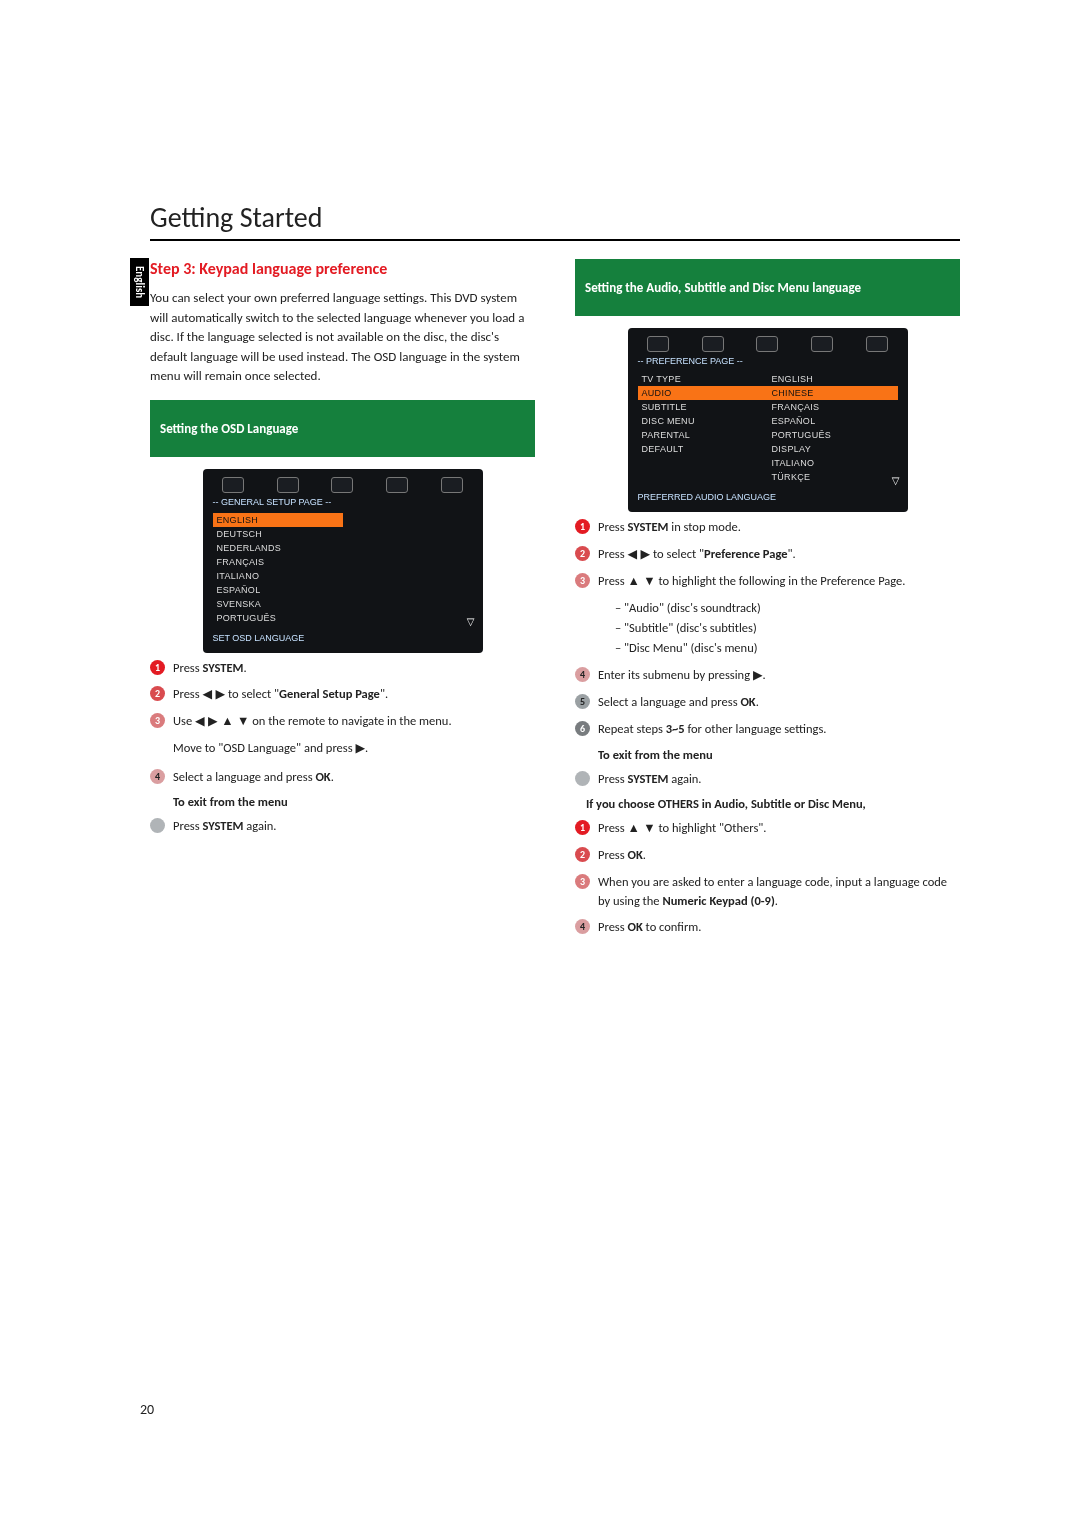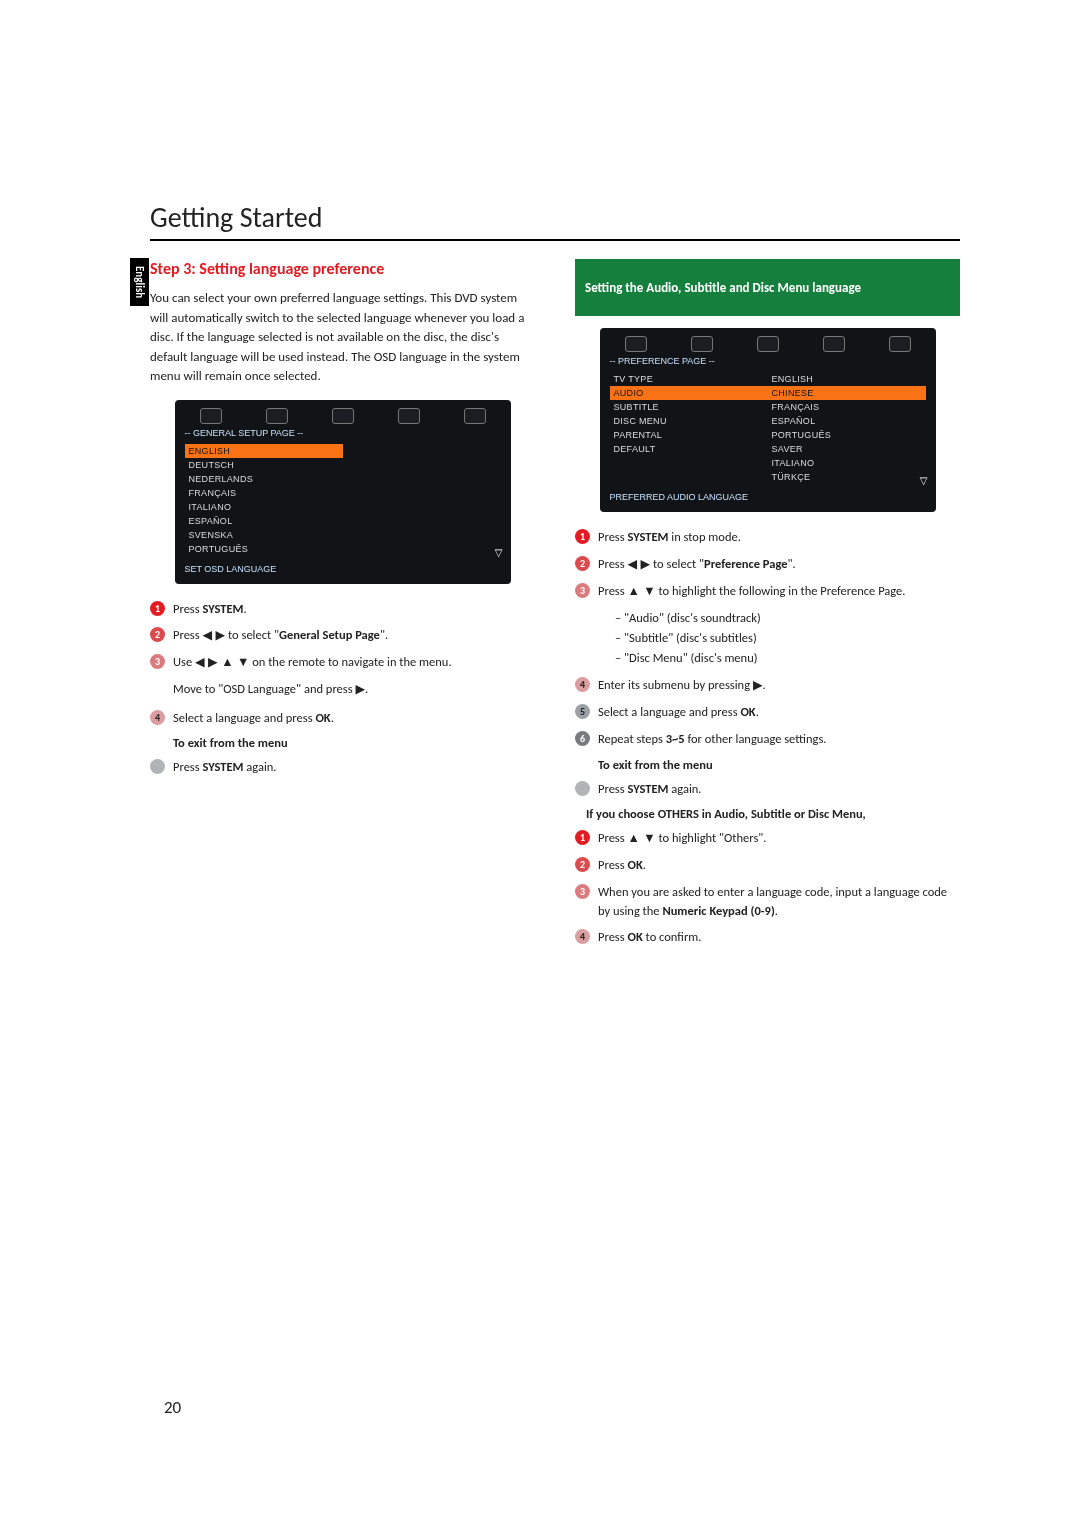--- a/index.html
+++ b/index.html
@@ -55,22 +55,22 @@
     color: #fff;
     font-weight: bold;
     font-size: 13px;
     padding: 21px 10px;
     margin-bottom: 12px;
   }
   .menu-shot {
     background: #111316;
     border-radius: 4px;
     padding: 8px 10px 10px;
-    margin: 0 auto 16px;
-    width: 336px;
+    margin: 0 auto 6px;
+    width: 280px;
     color: #fff;
     font-size: 10px;
     font-family: Arial, sans-serif;
   }
   .menu-tabs {
     display: flex;
     gap: 14px;
     justify-content: space-around;
     margin-bottom: 4px;
   }
@@ -160,40 +160,41 @@
   .sublist div::before {
     content: "–  ";
   }
   .sect-label {
     font-weight: bold;
     font-size: 12.5px;
     margin: 6px 0 8px 23px;
   }
   .page-num {
     position: absolute;
-    left: 164px;
+    left: 140px;
     bottom: 110px;
-    font-size: 17px;
+    font-size: 14px;
     text-align: right;
   }
   .arrow { font-family: Arial, sans-serif; }
 </style>
 </head>
 <body>
 
 <div class="side-tab">English</div>
 
 <h1 class="title">Getting Started</h1>
 
 <div class="columns">
 
   <div class="col">
-    <h2 class="step">Step 3:   Setting language preference</h2>
+    <h2 class="step">Step 3:   Keypad language preference</h2>
     <p class="body">You can select your own preferred language settings. This DVD system will automatically switch to the selected language whenever you load a disc. If the language selected is not available on the disc, the disc's default language will be used instead. The OSD language in the system menu will remain once selected.</p>
 
+    <div class="subhead">Setting the OSD Language</div>
 
     <div class="menu-shot">
       <div class="menu-tabs">
         <span></span>
           <span></span>
           <span></span>
           <span></span>
           <span></span>
       </div>
       <div class="menu-title">-- GENERAL SETUP PAGE --</div>
@@ -258,21 +259,21 @@
             <div>DISC MENU</div>
             <div>PARENTAL</div>
             <div>DEFAULT</div>
           </div>
         <div class="menu-langs" id="right-menu-langs">
             <div>ENGLISH</div>
             <div class="hl">CHINESE</div>
             <div>FRANÇAIS</div>
             <div>ESPAÑOL</div>
             <div>PORTUGUÊS</div>
-            <div>SAVER</div>
+            <div>DISPLAY</div>
             <div>ITALIANO</div>
             <div>TÜRKÇE</div>
           </div>
         <div class="menu-arrow">▽</div>
       </div>
       <div class="menu-footer">PREFERRED AUDIO LANGUAGE</div>
     </div>
 
     <div class="step-line">
       <span class="bullet r1">1</span>

